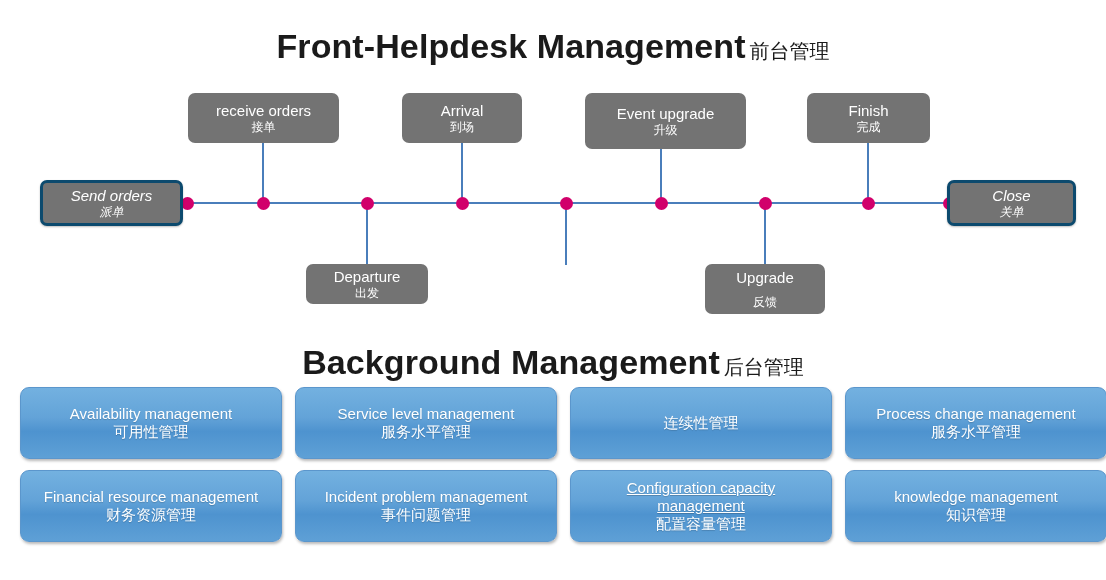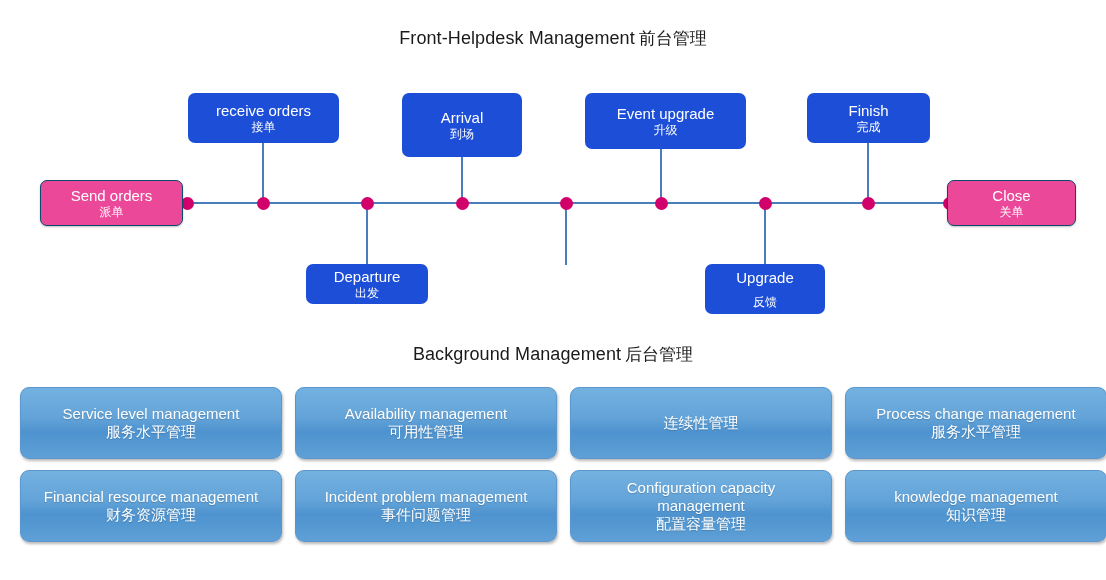--- a/index.html
+++ b/index.html
@@ -17,26 +17,26 @@
 
   
   .section-title {
     position: absolute;
     width: 100%;
     text-align: center;
     color: #1a1a1a;
     white-space: nowrap;
   }
   .section-title .en {
-    font-size: 18px;
-    font-weight: 400;
+    font-size: 34px;
+    font-weight: 700;
     letter-spacing: 0.1px;
   }
   .section-title .cn {
-    font-size: 17px;
+    font-size: 20px;
     font-weight: 400;
     margin-left: 4px;
   }
   #title-front { top: 27px; }
   #title-back  { top: 343px; }
 
   
   .timeline-area {
     position: absolute;
     left: 0;
@@ -77,26 +77,27 @@
     justify-content: center;
     text-align: center;
     color: #ffffff;
     line-height: 1.18;
     border-radius: 7px;
   }
   .node .en { font-size: 15px; }
   .node .cn { font-size: 12px; }
 
   .node.pink {
-    background: #1d4ed8;
+    background: #737373;
   }
   .node.blue {
-    background: #ec4899;
-    border: 1px solid #0c4a6e;
+    background: #737373;
+    border: 3px solid #0c4a6e;
     box-shadow: 0 1px 2px rgba(0,0,0,0.25);
+    font-style: italic;
   }
 
   
   .grid {
     position: absolute;
     left: 20px;
     top: 387px;
     width: 1068px;
   }
   .grid-row {
@@ -163,21 +164,21 @@
   <div class="node blue" style="left:947px; top:180px; width:129px; height:46px;align-items:center;">
     <span class="en">Close</span>
     <span class="cn">关单</span>
   </div>
 
   <div class="node pink" style="left:188px; top:93px; width:151px; height:50px;">
     <span class="en">receive orders</span>
     <span class="cn">接单</span>
   </div>
 
-  <div class="node pink" style="left:402px; top:93px; width:120px; height:64px;">
+  <div class="node pink" style="left:402px; top:93px; width:120px; height:50px;">
     <span class="en">Arrival</span>
     <span class="cn">到场</span>
   </div>
 
   <div class="node pink" style="left:585px; top:93px; width:161px; height:56px;">
     <span class="en">Event upgrade</span>
     <span class="cn">升级</span>
   </div>
 
   <div class="node pink" style="left:807px; top:93px; width:123px; height:50px;">
@@ -199,47 +200,47 @@
 </div>
 
 <div class="section-title" id="title-back">
   <span class="en">Background Management</span><span class="cn">后台管理</span>
 </div>
 
 <div class="grid">
 
   <div class="grid-row">
     <div class="card w-narrow">
+      <span class="en">Availability management</span>
+      <span class="cn">可用性管理</span>
+    </div>
+    <div class="card w-narrow">
       <span class="en">Service level management</span>
       <span class="cn">服务水平管理</span>
     </div>
     <div class="card w-narrow">
-      <span class="en">Availability management</span>
-      <span class="cn">可用性管理</span>
-    </div>
-    <div class="card w-narrow">
       <span class="cn">连续性管理</span>
     </div>
     <div class="card w-narrow">
       <span class="en">Process change management</span>
       <span class="cn">服务水平管理</span>
     </div>
   </div>
 
   <div class="grid-row">
     <div class="card w-wide">
       <span class="en">Financial resource management</span>
       <span class="cn">财务资源管理</span>
     </div>
     <div class="card w-wide">
       <span class="en">Incident problem management</span>
       <span class="cn">事件问题管理</span>
     </div>
     <div class="card w-wide">
-      <span class="en" style="max-width:185px;">Configuration capacity management</span>
+      <span class="en" style="max-width:185px;text-decoration:underline;">Configuration capacity management</span>
       <span class="cn">配置容量管理</span>
     </div>
     <div class="card w-wide">
       <span class="en">knowledge management</span>
       <span class="cn">知识管理</span>
     </div>
   </div>
 
 </div>
 

